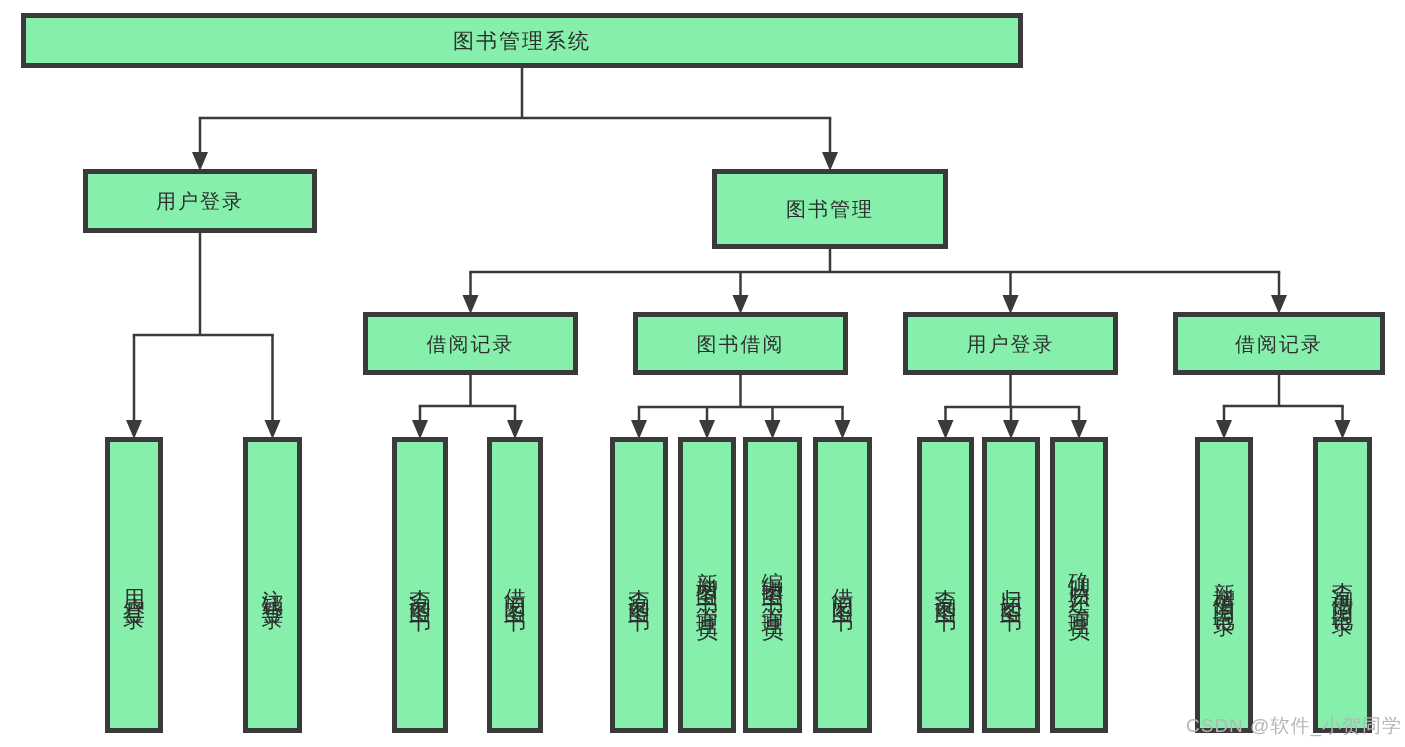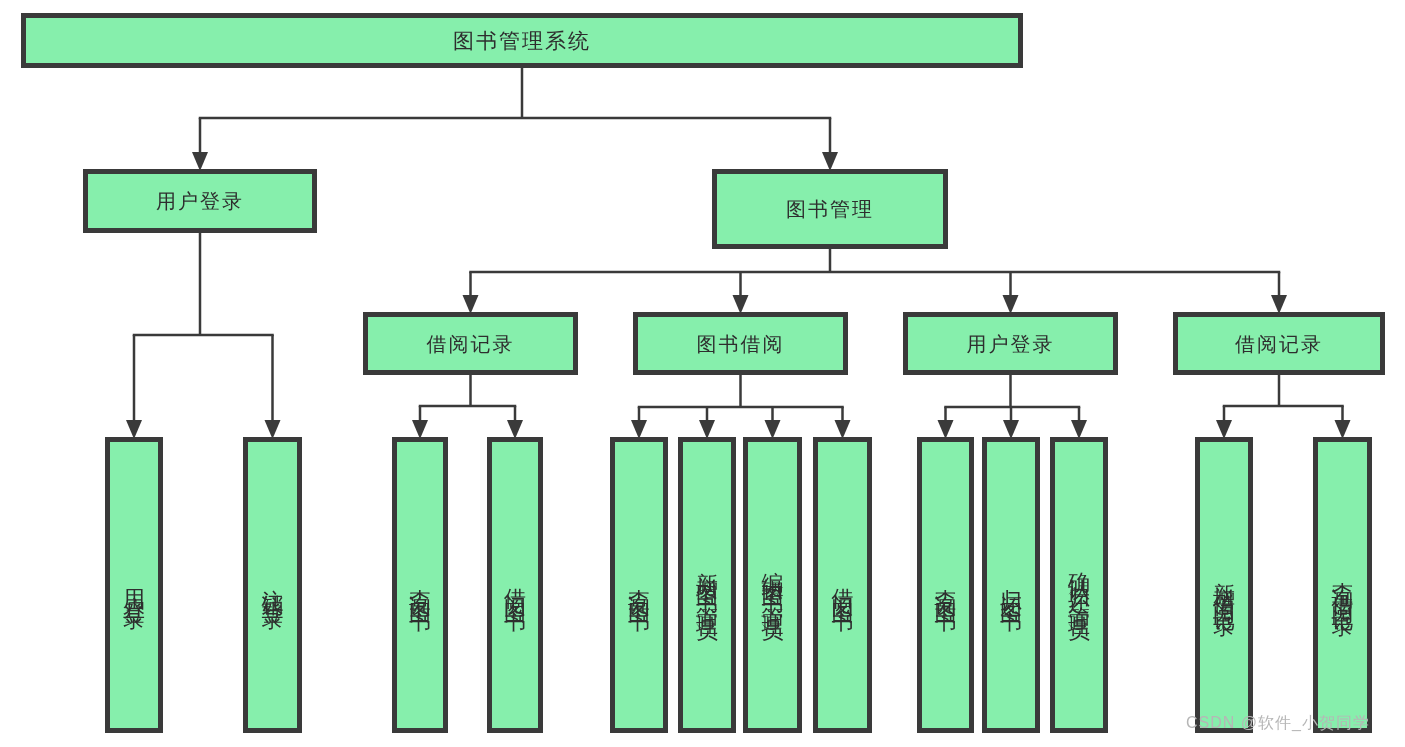--- a/index.html
+++ b/index.html
@@ -29,21 +29,21 @@
   .node span{display:block;letter-spacing:2px;}
   .node.vertical span{
     writing-mode:vertical-rl;
     letter-spacing:7px;
     font-size:22px;
   }
   .watermark{
     position:absolute;
     left:1186px;
     top:713px;
-    font-size:16px;
+    font-size:19px;
     color:#b6b6b6;
     letter-spacing:1px;
     white-space:nowrap;
   }
 </style>
 </head>
 <body>
 
 <div class="canvas" style="background: rgb(255, 255, 255);">
   <svg id="connector-layer" viewBox="0 0 1405 747" width="1405" height="747">

